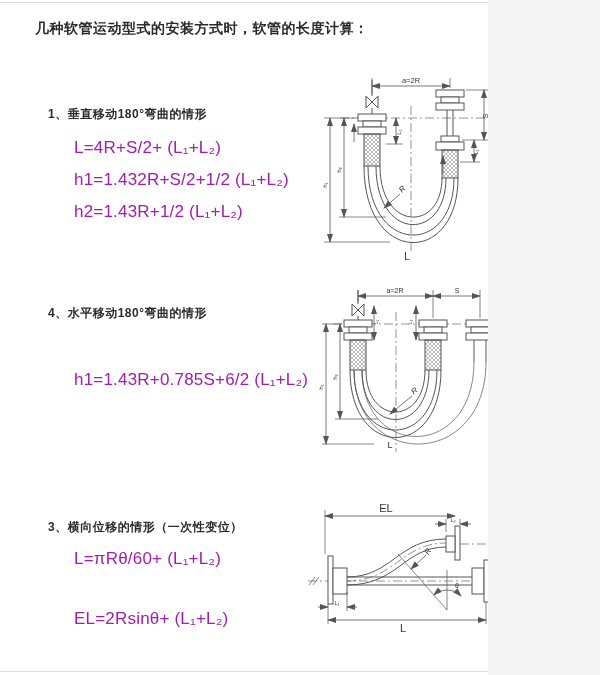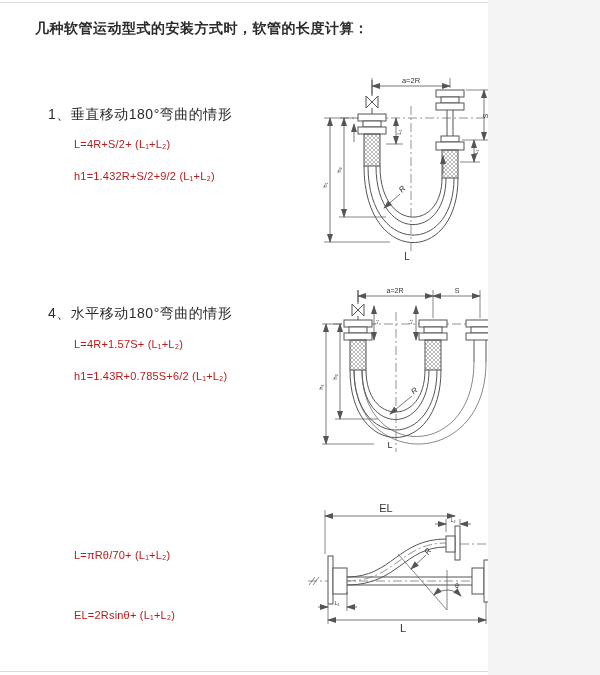--- a/index.html
+++ b/index.html
@@ -6,25 +6,25 @@
   .page{
     position:relative;width:488px;height:675px;background:#ffffff;overflow:hidden;
     font-family:"Liberation Sans","DejaVu Sans",sans-serif;color:#2b2b2b;
   }
   .scan-edge{position:absolute;left:0;width:600px;height:1px;background:#dcdcdc;}
   .doc-title{
     position:absolute;left:35px;top:20px;font-size:14px;font-weight:700;
     letter-spacing:.5px;white-space:nowrap;
   }
   .sec-heading{
-    position:absolute;font-size:14px;font-weight:400;letter-spacing:.5px;white-space:nowrap;
+    position:absolute;font-size:12px;font-weight:700;letter-spacing:.5px;white-space:nowrap;
   }
   .formula{
-    position:absolute;font-size:11px;font-weight:400;letter-spacing:.2px;white-space:nowrap;
-    color:#b91c1c;
+    position:absolute;font-size:17px;font-weight:400;letter-spacing:.2px;white-space:nowrap;
+    color:#a21caf;
   }
   .diagram{position:absolute;}
   svg text{
     font-family:"Liberation Sans","DejaVu Sans",sans-serif;
     fill:#333;
   }
   .ol{stroke:#555;fill:none;stroke-width:1;}
   .thin{stroke:#555;fill:none;stroke-width:.7;}
   .dim{stroke:#555;fill:none;stroke-width:.8;}
   .cl{stroke:#666;fill:none;stroke-width:.7;stroke-dasharray:9 3 2 3;}
@@ -46,27 +46,28 @@
       <pattern id="hatch" width="4" height="4" patternUnits="userSpaceOnUse">
         <path d="M0,4 L4,0 M0,0 L4,4" stroke="#8c8c8c" stroke-width="0.6"></path>
       </pattern>
     </defs>
   </svg>
 
   <div class="doc-title">几种软管运动型式的安装方式时，软管的长度计算：</div>
 
   <div class="sec-heading" style="left:48px;top:106px">1、垂直移动180°弯曲的情形</div>
   <div class="formula" style="left:74px;top:138px">L=4R+S/2+ (L₁+L₂)</div>
-  <div class="formula" style="left:74px;top:170px">h1=1.432R+S/2+9/2 (L₁+L₂)</div>
+  <div class="formula" style="left:74px;top:170px">h1=1.432R+S/2+1/2 (L₁+L₂)</div>
+  <div class="formula" style="left:74px;top:202px">h2=1.43R+1/2 (L₁+L₂)</div>
 
   <div class="sec-heading" style="left:48px;top:305px">4、水平移动180°弯曲的情形</div>
-  <div class="formula" style="left:74px;top:338px">L=4R+1.57S+ (L₁+L₂)</div>
   <div class="formula" style="left:74px;top:370px">h1=1.43R+0.785S+6/2 (L₁+L₂)</div>
 
-  <div class="formula" style="left:74px;top:549px">L=πRθ/70+ (L₁+L₂)</div>
+  <div class="sec-heading" style="left:48px;top:519px">3、横向位移的情形（一次性变位）</div>
+  <div class="formula" style="left:74px;top:549px">L=πRθ/60+ (L₁+L₂)</div>
   <div class="formula" style="left:74px;top:609px">EL=2Rsinθ+ (L₁+L₂)</div>
 
   <svg class="diagram" style="left:310px;top:70px" width="290" height="195" viewBox="0 0 290 195">
 
     <g>
       <line class="thin" x1="62" y1="8" x2="62" y2="24"></line>
       <line class="thin" x1="140" y1="8" x2="140" y2="18"></line>
       <line class="dim" x1="62" y1="16" x2="140" y2="16" marker-start="url(#mA)" marker-end="url(#mA)"></line>
       <text x="101" y="13" font-size="7.5" text-anchor="middle">a=2R</text>
     </g>

